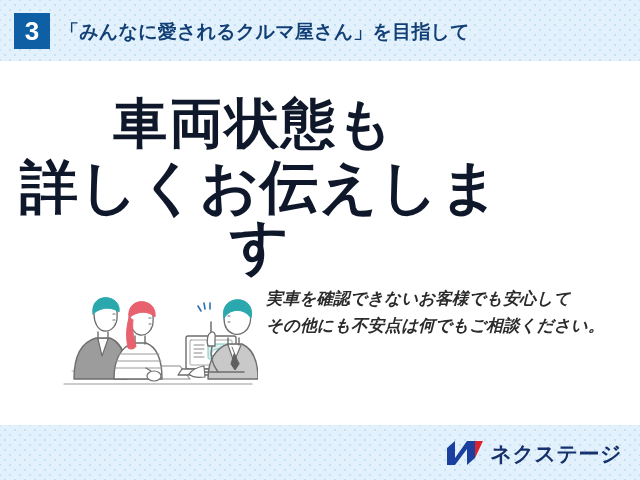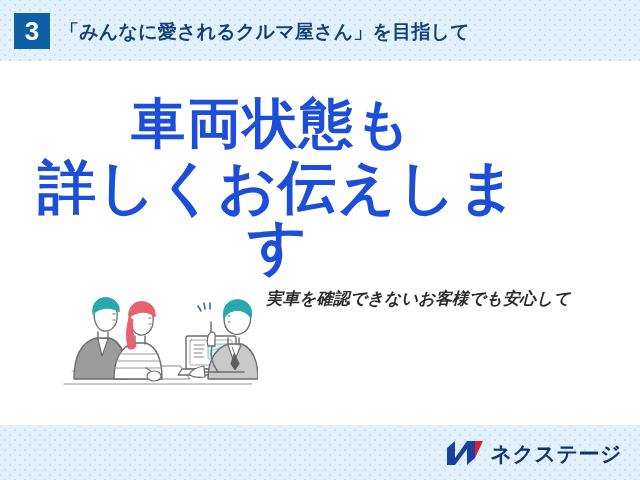--- a/index.html
+++ b/index.html
@@ -67,25 +67,24 @@
     text-align: center;
   }
 
   
   #main-heading {
     position: absolute;
     left: 0;
     top: 96px;
     width: 508px;
     text-align: center;
-    color: #1d4ed8;
+    color: #0f172a;
     font-weight: bold;
     letter-spacing: 1px;
     line-height: 1.02;
-    padding-left: 18px;
   }
   #heading-line1 {
     display: block;
     font-size: 54px;
     letter-spacing: 2px;
   }
   #heading-line2 {
     display: block;
     font-size: 58px;
     margin-top: 6px;
@@ -233,20 +232,21 @@
       <g stroke="#2f6fb0" stroke-width="1.6" stroke-linecap="round" fill="none">
         <path d="M140 30 L143 35"></path>
         <path d="M146 27 L147 33"></path>
         <path d="M152 27 L152 33"></path>
       </g>
     </svg>
   </div>
 
   <div id="body-copy">
     <span class="line">実車を確認できないお客様でも安心して</span>
+    <span class="line">その他にも不安点は何でもご相談ください。</span>
   </div>
 
   <div id="footer-band" class="band">
     <div id="footer-logo">
       <svg id="logo-mark" width="38" height="26" viewBox="0 0 38 26" xmlns="http://www.w3.org/2000/svg">
         <path d="M1 25 L1 8 L9 1 L9 18 L21 1 L29 1 L29 18 L21 25 L21 9 L9 25 Z" fill="#1a3f9e"></path>
         <path d="M29 1 L37 1 L29 18 Z" fill="#d9232e"></path>
       </svg>
       <div id="logo-wordmark">ネクステージ</div>
     </div>

